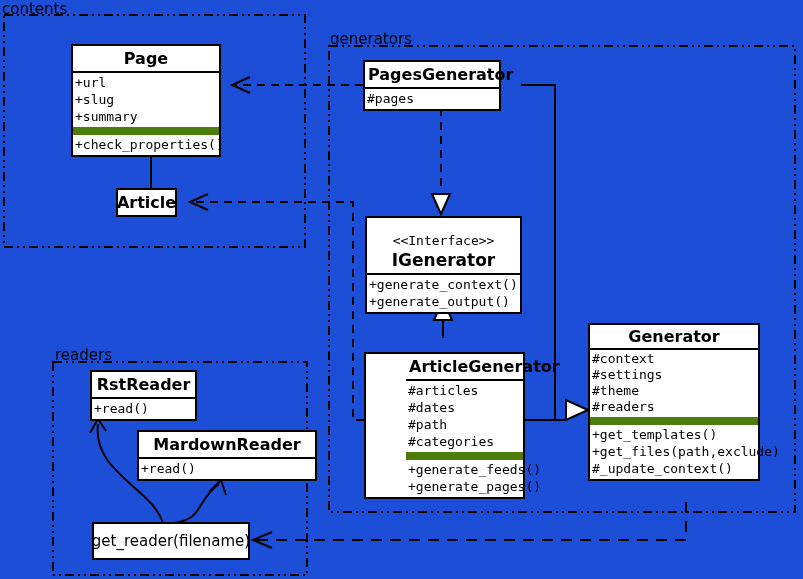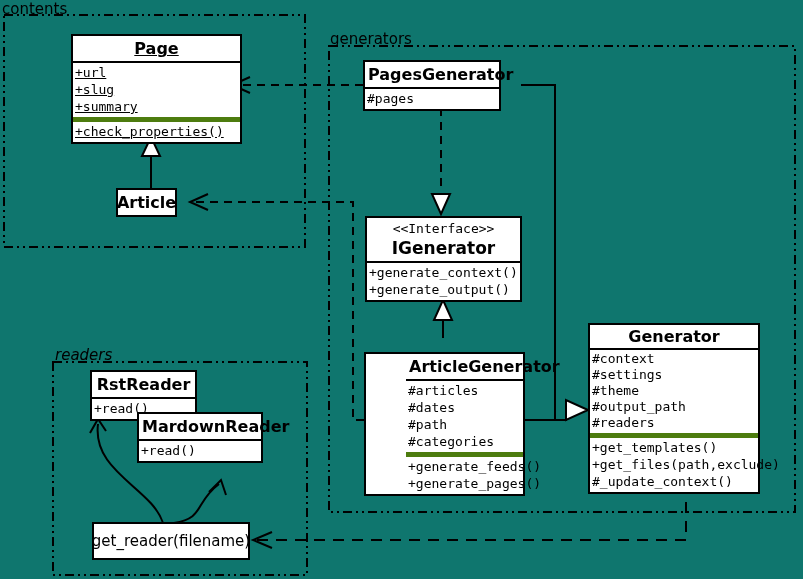--- a/index.html
+++ b/index.html
@@ -1,26 +1,26 @@
 <!DOCTYPE html>
 <html><head>
 <meta charset="utf-8">
 <style>
   html,body{margin:0;padding:0;background:#ffffff;}
-  #canvas{position:relative;width:803px;height:579px;background:#0f766e;
+  #canvas{position:relative;width:803px;height:579px;background:#1d4ed8;
           font-family:"DejaVu Sans", sans-serif;overflow:hidden;}
   #wires{position:absolute;left:0;top:0;width:803px;height:579px;}
   .pkg-label{position:absolute;font-size:15px;color:#000;line-height:17px;
              font-family:"DejaVu Sans", sans-serif;}
   .uml-box{position:absolute;background:#fff;border:2px solid #000;
            box-sizing:border-box;color:#000;}
   .uml-title{font-weight:bold;font-size:16px;text-align:center;
              line-height:25px;padding:0 3px;white-space:nowrap;}
   .with-sections .uml-title{border-bottom:2px solid #000;}
-  .uml-sec{border-bottom:5px solid #4d7c0f;padding:1px 2px 2px 2px;}
+  .uml-sec{border-bottom:8px solid #4d7c0f;padding:1px 2px 2px 2px;}
   .uml-sec:last-child{border-bottom:none;}
   .uml-line{font-family:"DejaVu Sans Mono", monospace;font-size:13px;
             line-height:17px;white-space:nowrap;}
   .stereotype{font-family:"DejaVu Sans Mono", monospace;font-size:13px;
               font-weight:normal;text-align:center;line-height:16px;padding-top:3px;}
   .ig-title{font-weight:bold;font-size:17px;text-align:center;line-height:22px;}
   .simple-box{display:flex;align-items:center;justify-content:center;}
   .simple-box .plain{font-size:15px;white-space:nowrap;}
   .simple-box .bold-title{font-weight:bold;font-size:16px;white-space:nowrap;}
 </style>
@@ -60,23 +60,23 @@
 
     <path d="M163,523 C152,488 92,472 98,424" fill="none" stroke="#000" stroke-width="2"></path>
     <polyline points="90,433 98,419 106,431" fill="none" stroke="#000" stroke-width="2"></polyline>
 
     <path d="M174,523 C205,518 194,503 219,484" fill="none" stroke="#000" stroke-width="2"></path>
     <polyline points="209,492 221,480 226,495" fill="none" stroke="#000" stroke-width="2"></polyline>
   </svg>
 
   <div class="pkg-label" style="left:2px;top:1px;">contents</div>
   <div class="pkg-label" style="left:330px;top:31px;">generators</div>
-  <div class="pkg-label" style="left:55px;top:347px;font-style:italic;">readers</div>
+  <div class="pkg-label" style="left:55px;top:347px;">readers</div>
 
-  <div class="uml-box with-sections" style="left:71px;top:34px;width:171px;text-decoration:underline;">
+  <div class="uml-box with-sections" style="left:71px;top:44px;width:150px;">
     <div class="uml-title">Page</div>
     <div class="uml-sec">
       <div class="uml-line">+url</div>
       <div class="uml-line">+slug</div>
       <div class="uml-line">+summary</div>
     </div>
     <div class="uml-sec">
       <div class="uml-line">+check_properties()</div>
     </div>
   </div>
@@ -86,21 +86,21 @@
   </div>
 
   <div class="uml-box with-sections" style="left:363px;top:60px;width:138px;">
     <div class="uml-title">PagesGenerator</div>
     <div class="uml-sec">
       <div class="uml-line">#pages</div>
     </div>
   </div>
 
   <div class="uml-box with-sections" style="left:365px;top:216px;width:157px;">
-    <div class="uml-title" style="line-height:normal;padding:0 3px 2px 3px;">
+    <div class="uml-title" style="line-height:normal;padding:12px 3px 2px 3px;">
       <div class="stereotype">&lt;&lt;Interface&gt;&gt;</div>
       <div class="ig-title">IGenerator</div>
     </div>
     <div class="uml-sec">
       <div class="uml-line">+generate_context()</div>
       <div class="uml-line">+generate_output()</div>
     </div>
   </div>
 
   <div class="uml-box with-sections" style="left:364px;top:352px;width:161px;padding-left:40px;">
@@ -116,38 +116,37 @@
       <div class="uml-line">+generate_pages()</div>
     </div>
   </div>
 
   <div class="uml-box with-sections" style="left:588px;top:323px;width:172px;">
     <div class="uml-title" style="line-height:23px;">Generator</div>
     <div class="uml-sec">
       <div class="uml-line" style="line-height:16px;">#context</div>
       <div class="uml-line" style="line-height:16px;">#settings</div>
       <div class="uml-line" style="line-height:16px;">#theme</div>
-      <div class="uml-line" style="line-height:16px;">#output_path</div>
       <div class="uml-line" style="line-height:16px;">#readers</div>
     </div>
     <div class="uml-sec">
       <div class="uml-line">+get_templates()</div>
       <div class="uml-line">+get_files(path,exclude)</div>
       <div class="uml-line">#_update_context()</div>
     </div>
   </div>
 
   <div class="uml-box with-sections" style="left:73px;top:370px;width:107px;margin-left:17px;">
     <div class="uml-title">RstReader</div>
     <div class="uml-sec">
       <div class="uml-line">+read()</div>
     </div>
   </div>
 
-  <div class="uml-box with-sections" style="left:137px;top:412px;width:126px;">
+  <div class="uml-box with-sections" style="left:137px;top:430px;width:180px;">
     <div class="uml-title">MardownReader</div>
     <div class="uml-sec">
       <div class="uml-line">+read()</div>
     </div>
   </div>
 
   <div class="uml-box simple-box" style="left:92px;top:522px;width:158px;height:38px;">
     <span class="plain">get_reader(filename)</span>
   </div>
 

